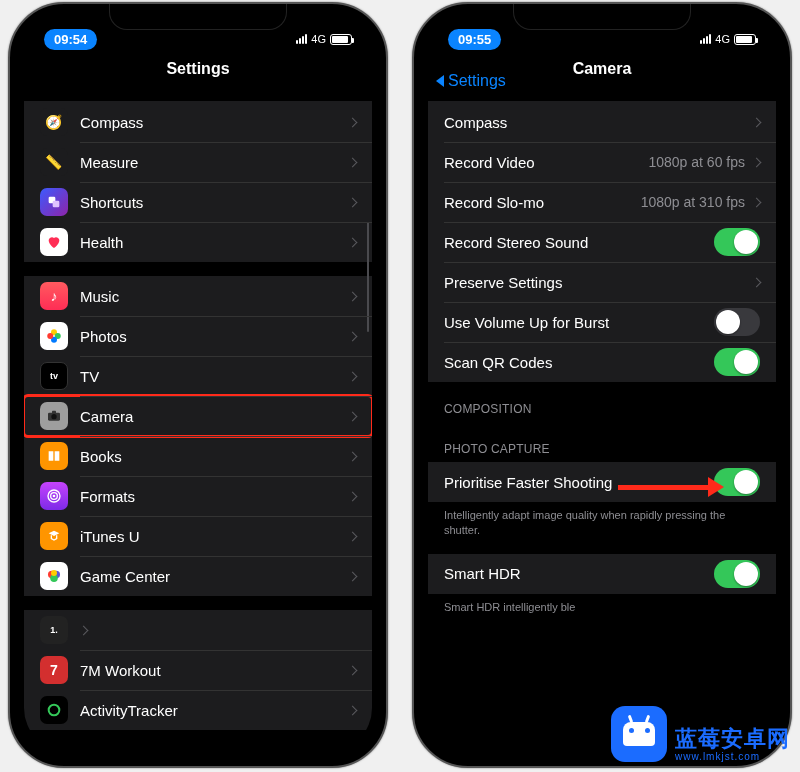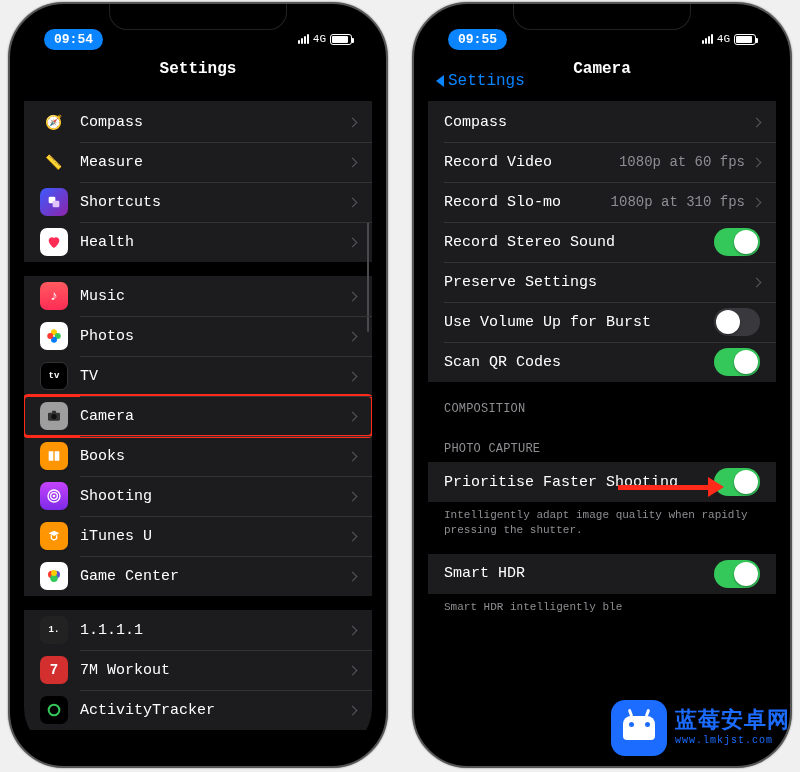--- a/index.html
+++ b/index.html
@@ -5,21 +5,21 @@
   * { box-sizing: border-box; margin: 0; padding: 0; }
   body {
     background: #f0f0f0;
     font-family: -apple-system, "Helvetica Neue", Arial, sans-serif;
     width: 800px;
     height: 772px;
     position: relative;
     overflow: hidden;
   }
   .canvas {
-    width: 800px; height: 772px; position: relative; font-family: Liberation Mono, monospace;
+    width: 800px; height: 772px; position: relative;
   }
   .phone {
     position: absolute;
     width: 380px;
     height: 766px;
     top: 2px;
     background: #000;
     border-radius: 56px;
     border: 2px solid #555;
     box-shadow: inset 0 0 0 2px #000, 0 0 2px rgba(0,0,0,.5);
@@ -189,22 +189,22 @@
   .arrow-head {
     width:0; height:0;
     border-top: 10px solid transparent;
     border-bottom: 10px solid transparent;
     border-left: 16px solid #ff2a1a;
   }
   .arrow-wrap { display:flex; align-items:center; }
 
   .watermark {
     position:absolute;
-    bottom: 16px; right: 10px;
-    display:flex; align-items:center; gap:8px;
+    bottom: 10px; right: 10px;
+    display:flex; align-items:flex-end; gap:8px;
     z-index: 50;
   }
   .wm-icon {
     width: 56px; height:56px; border-radius:14px;
     background:#1b6cff;
     display:flex; align-items:center; justify-content:center;
     position:relative;
   }
   .wm-droid {
     width:32px; height:24px;
@@ -345,21 +345,21 @@
             <span class="chevron"></span>
           </div>
           <div class="row with-icon">
             <div class="app-icon ic-podcasts">
               <svg width="16" height="16" viewBox="0 0 24 24">
                   <circle cx="12" cy="12" r="9" fill="none" stroke="#fff" stroke-width="2"></circle>
                   <circle cx="12" cy="12" r="5" fill="none" stroke="#fff" stroke-width="2"></circle>
                   <circle cx="12" cy="12" r="2" fill="#fff"></circle>
                 </svg>
             </div>
-            <span class="row-label">Shooting</span>
+            <span class="row-label">Formats</span>
             <span class="chevron"></span>
           </div>
           <div class="row with-icon">
             <div class="app-icon ic-itunesu">
               <svg width="16" height="16" viewBox="0 0 24 24">
                   <path d="M4 8l8-4 8 4-8 4z" fill="#fff"></path>
                   <path d="M8 11v5l4 2 4-2v-5" fill="none" stroke="#fff" stroke-width="2"></path>
                 </svg>
             </div>
             <span class="row-label">iTunes U</span>
@@ -375,21 +375,20 @@
                 </svg>
             </div>
             <span class="row-label">Game Center</span>
             <span class="chevron"></span>
           </div>
         </div>
 
         <div class="group">
           <div class="row with-icon">
             <div class="app-icon ic-1111" style="font-size:9px;color:#fff;font-weight:700">1.</div>
-            <span class="row-label">1.1.1.1</span>
             <span class="chevron"></span>
           </div>
           <div class="row with-icon">
             <div class="app-icon ic-7m" style="color:#fff;font-weight:700">7</div>
             <span class="row-label">7M Workout</span>
             <span class="chevron"></span>
           </div>
           <div class="row with-icon">
             <div class="app-icon ic-activity">
               <svg width="16" height="16" viewBox="0 0 24 24">

